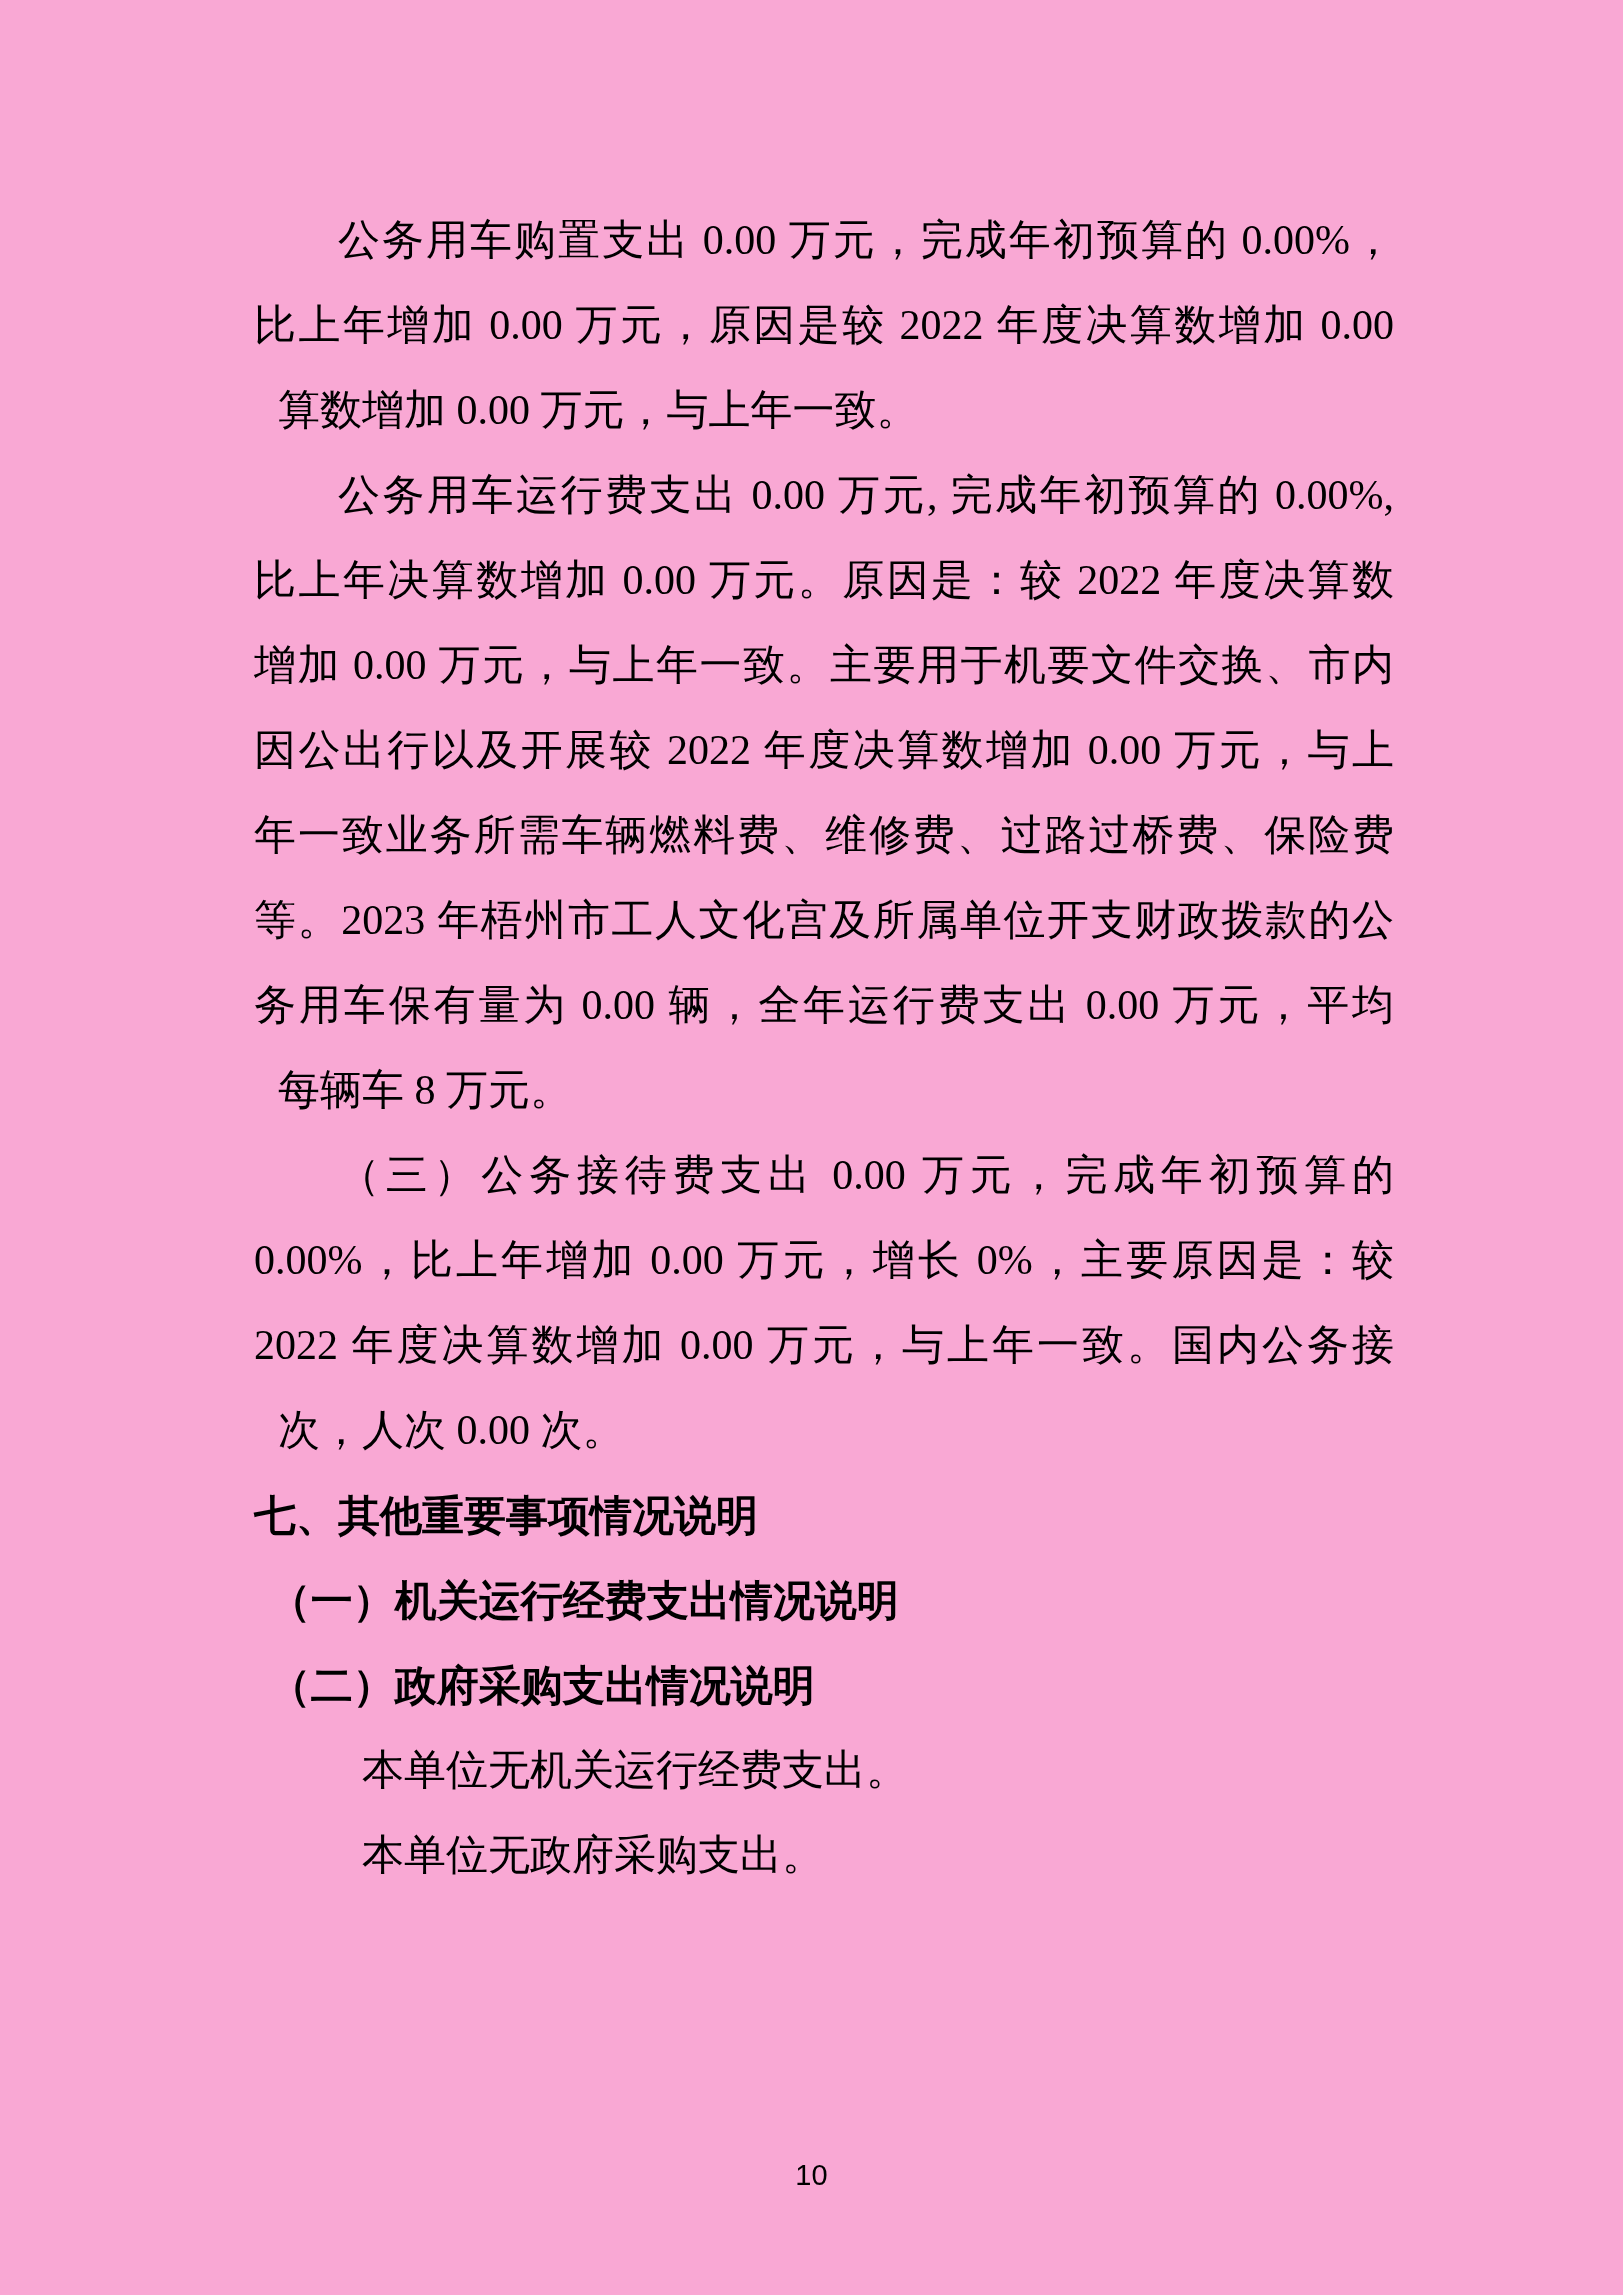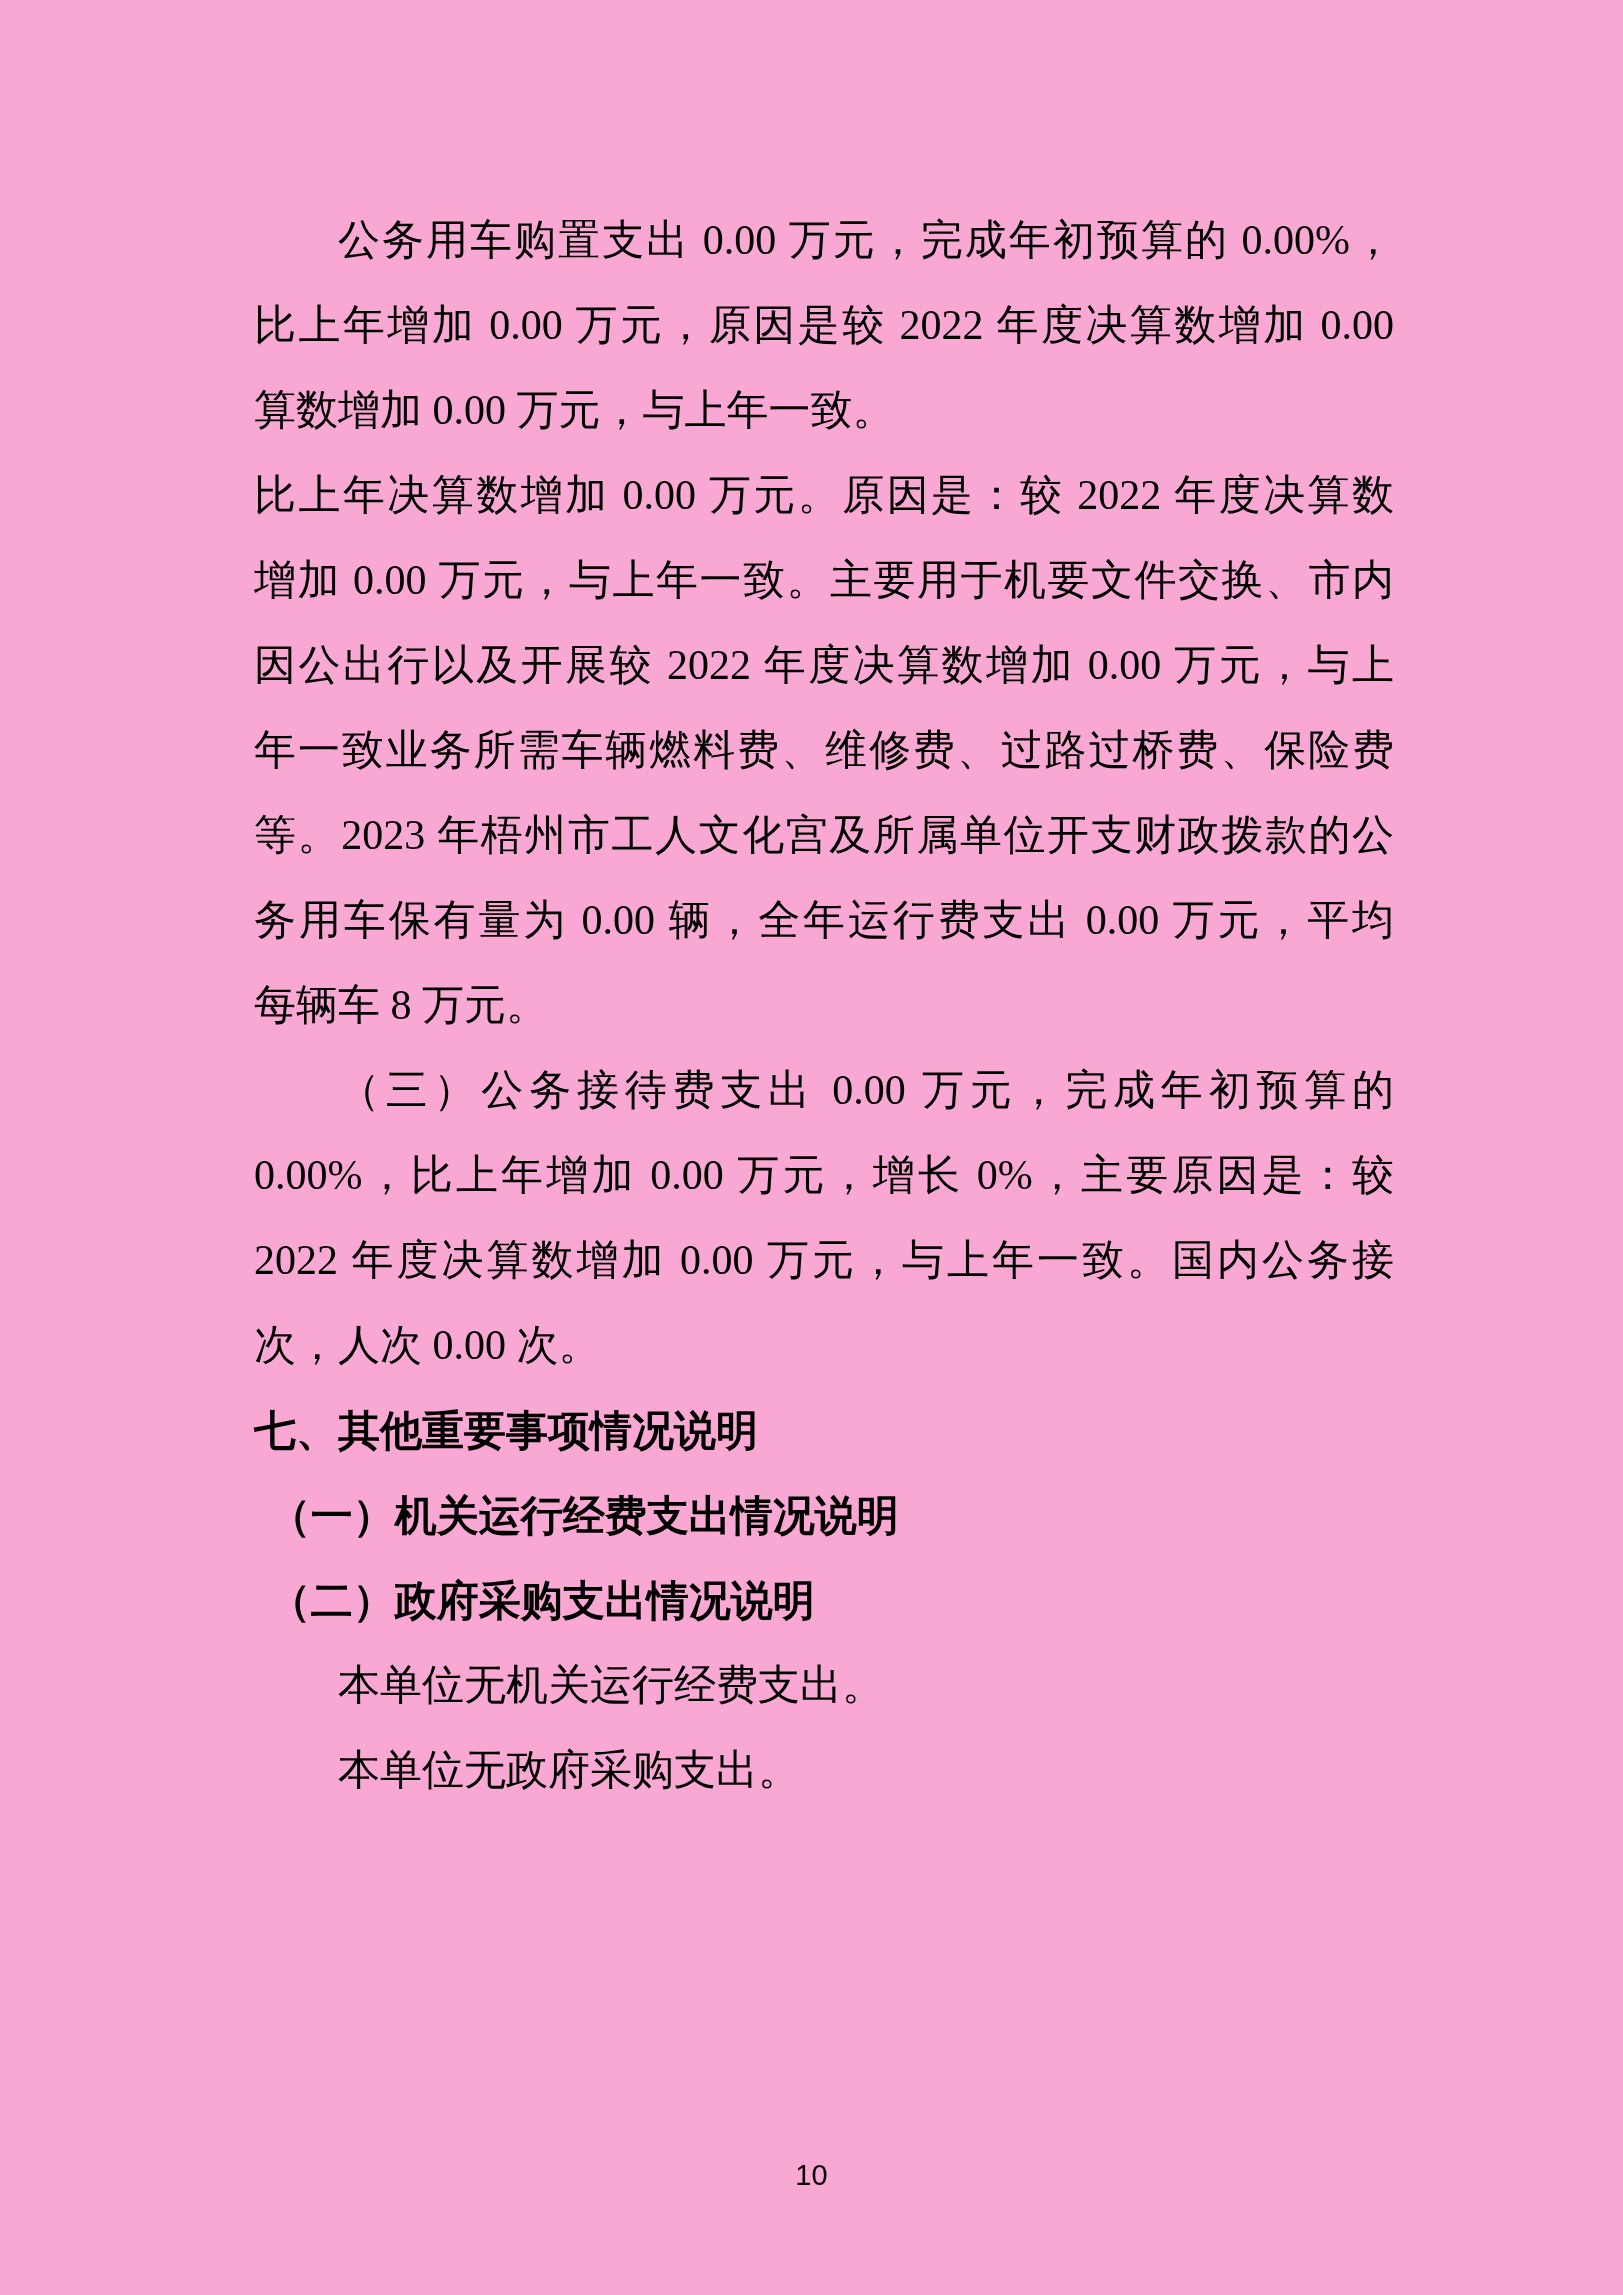--- a/index.html
+++ b/index.html
@@ -26,20 +26,21 @@
   .line {
     font-size: 42px;
     line-height: 85px;
     text-align: justify;
     text-align-last: justify;
     white-space: normal;
   }
   .last {
     text-align: left;
     text-align-last: left;
+    margin-left: 24px;
   }
   .ind {
     text-indent: 2em;
   }
   .heading {
     font-family: "Liberation Sans", sans-serif;
     font-weight: bold;
     text-align: left;
     text-align-last: left;
   }
@@ -62,20 +63,21 @@
 </head>
 <body>
 
 <div class="page">
   <div class="content">
 
     <div class="line ind">公务用车购置支出 0.00 万元，完成年初预算的 0.00%，</div>
     <div class="line">比上年增加 0.00 万元，原因是较 2022 年度决算数增加 0.00</div>
     <div class="line last">算数增加 0.00 万元，与上年一致。</div>
 
+    <div class="line ind">公务用车运行费支出 0.00 万元, 完成年初预算的 0.00%,</div>
     <div class="line">比上年决算数增加 0.00 万元。原因是：较 2022 年度决算数</div>
     <div class="line">增加 0.00 万元，与上年一致。主要用于机要文件交换、市内</div>
     <div class="line">因公出行以及开展较 2022 年度决算数增加 0.00 万元，与上</div>
     <div class="line">年一致业务所需车辆燃料费、维修费、过路过桥费、保险费</div>
     <div class="line">等。2023 年梧州市工人文化宫及所属单位开支财政拨款的公</div>
     <div class="line">务用车保有量为 0.00 辆，全年运行费支出 0.00 万元，平均</div>
     <div class="line last">每辆车 8 万元。</div>
 
     <div class="line ind">（三）公务接待费支出 0.00 万元，完成年初预算的</div>
     <div class="line">0.00%，比上年增加 0.00 万元，增长 0%，主要原因是：较</div>

